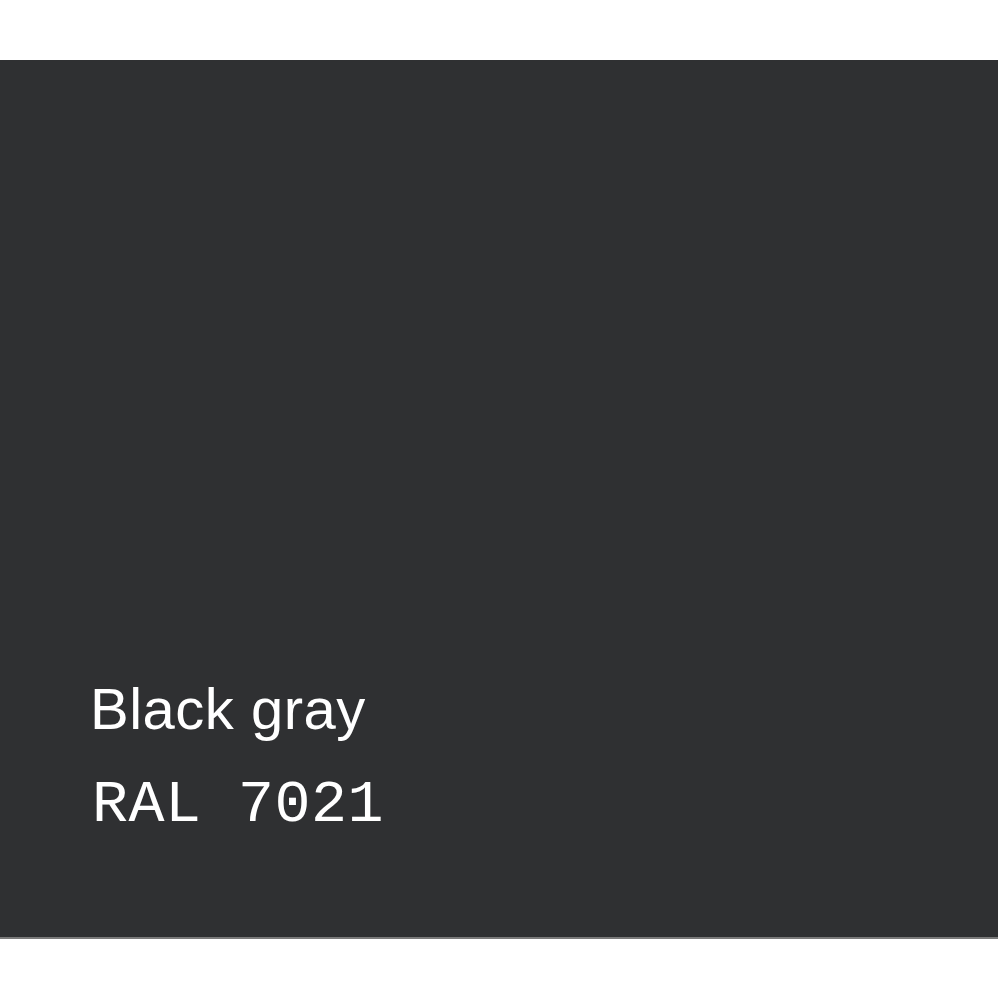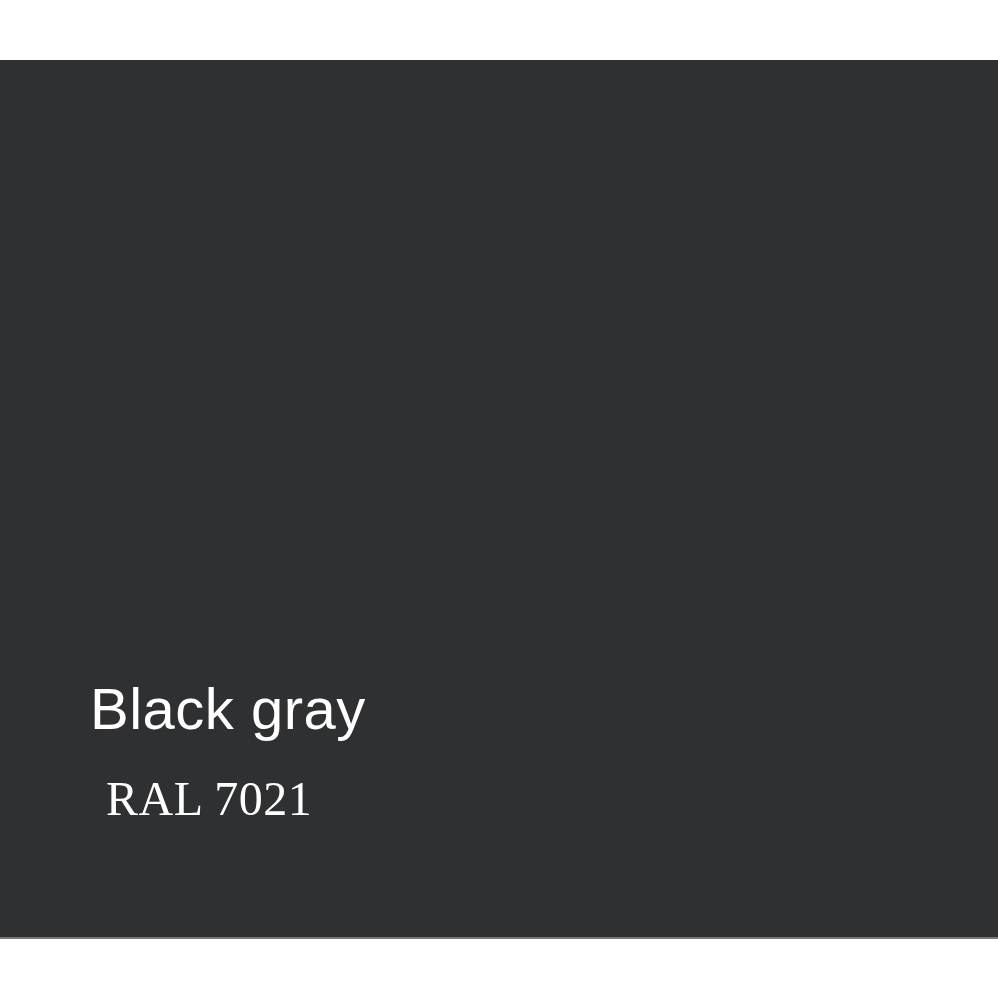--- a/index.html
+++ b/index.html
@@ -40,24 +40,24 @@
       font-family: "Liberation Sans", sans-serif;
       font-size: 58px;
       font-weight: 400;
       color: #ffffff;
       letter-spacing: 0.5px;
       line-height: 1;
       white-space: nowrap;
     }
     .color-code {
       position: absolute;
-      left: 106px;
+      left: 92px;
       top: 775px;
-      font-family: Liberation Serif, serif;
-      font-size: 48px;
+      font-family: Liberation Mono, monospace;
+      font-size: 60px;
       font-weight: 400;
       color: #ffffff;
       letter-spacing: 0.5px;
       line-height: 1;
       white-space: nowrap;
     }
   </style>
 </head>
 <body>
 

